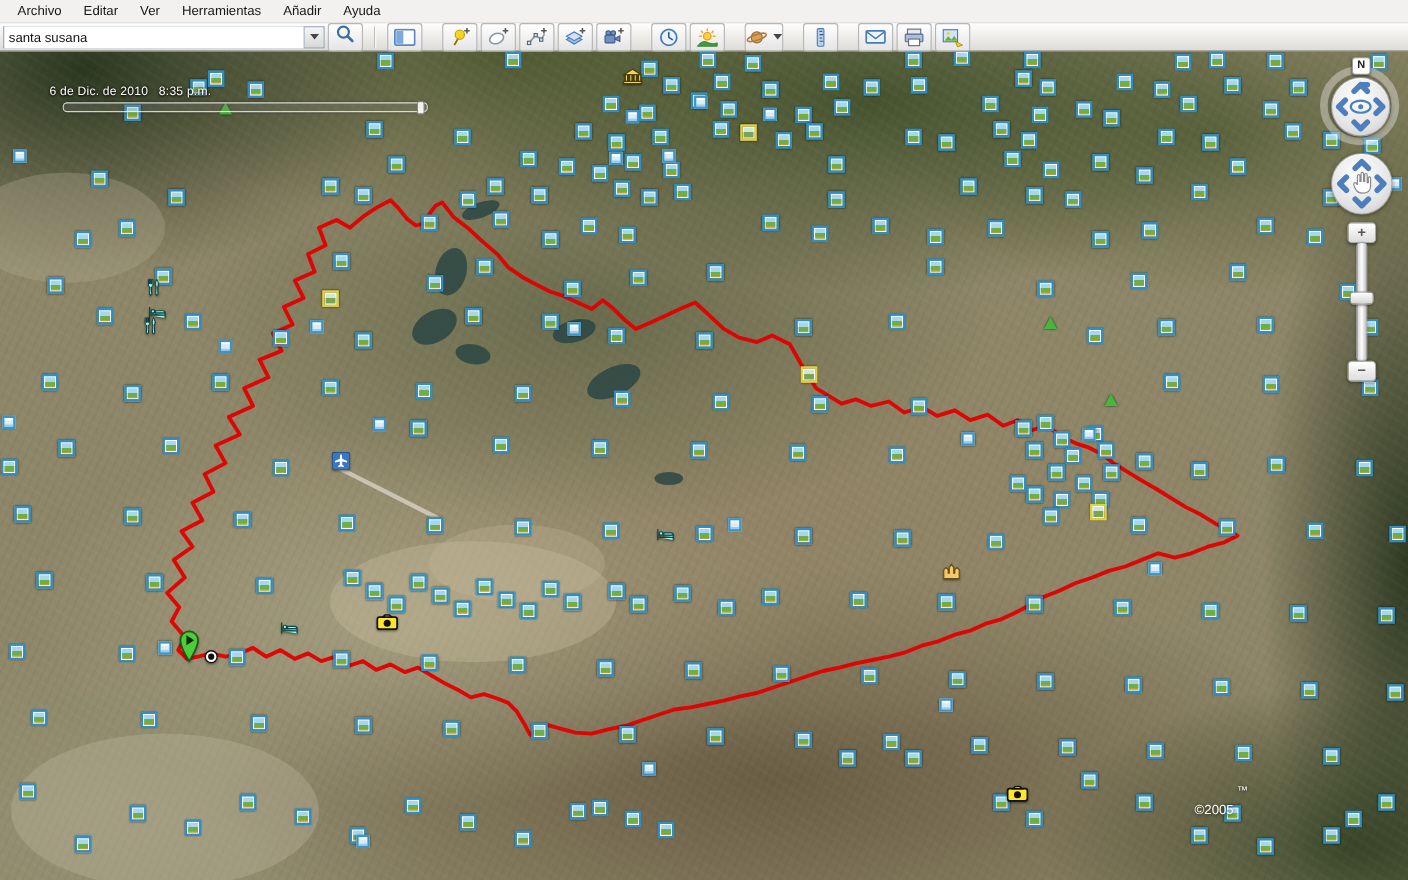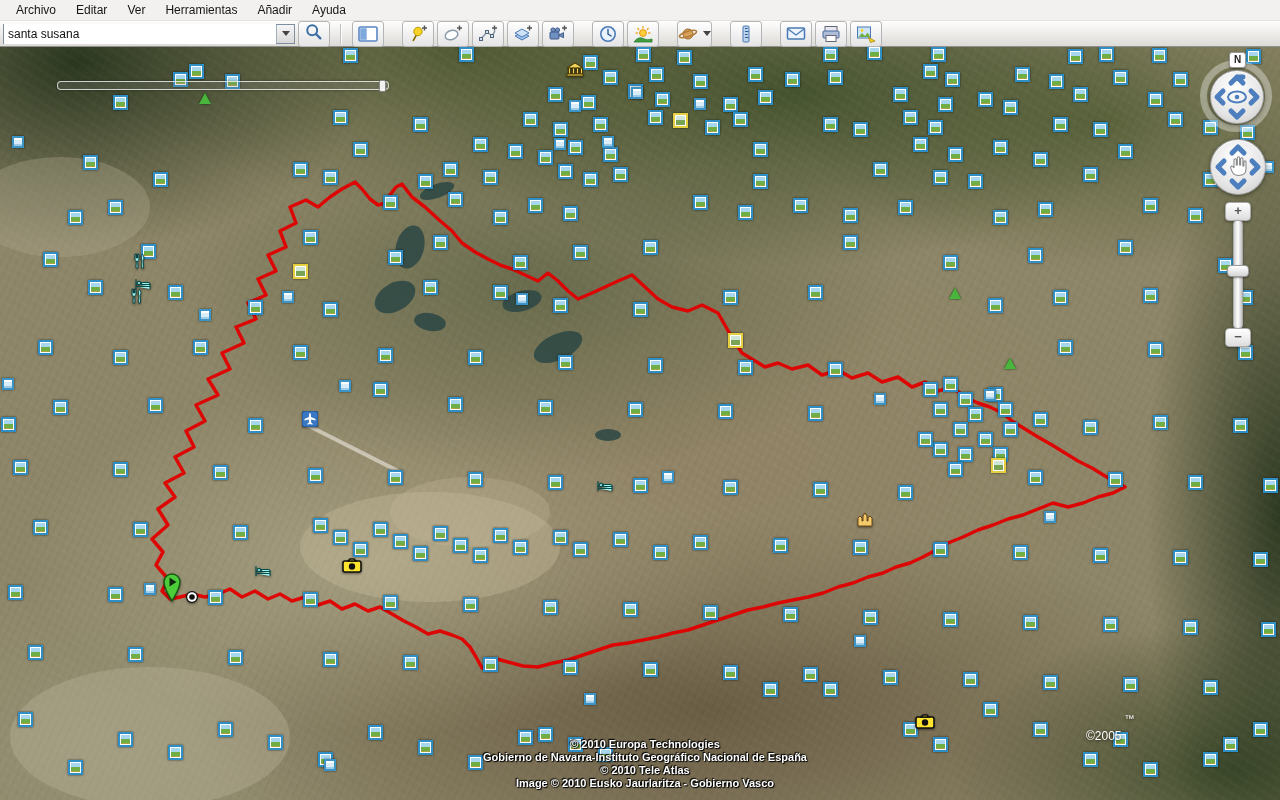--- a/index.html
+++ b/index.html
@@ -614,31 +614,29 @@
             <path d="M11 29C11 29 3 16 3 10a8 8 0 1 1 16 0c0 6-8 19-8 19z" fill="#4ccc39" stroke="#1a5a14" stroke-width="1.5"></path>
             <path d="M8.5 5.5l7 4.5-7 4.5z" fill="#102a10"></path>
           </svg></div>
         <div class="svgicon" style="left: 185px; top: 543px;"><svg width="14" height="14" viewBox="0 0 14 14">
             <circle cx="7" cy="7" r="6" fill="#111"></circle>
             <circle cx="7" cy="7" r="3.8" fill="none" stroke="#fff" stroke-width="2"></circle>
           </svg></div>
       </div>
 
     <div id="time-overlay">
+      <div id="time-text">
+        <span>6 de Dic. de 2010</span>&nbsp;&nbsp;
+        <span>8:35 p.m.</span>
+      </div>
       <div id="time-track">
         <div id="time-handle"></div>
       </div>
     </div>
 
-    <div id="attribution">
-      <div>© 2010 Europa Technologies</div>
-      <div>Gobierno de Navarra-Instituto Geográfico Nacional de España</div>
-      <div>© 2010 Tele Atlas</div>
-      <div>Image © 2010 Eusko Jaurlaritza - Gobierno Vasco</div>
-    </div>
 
     <div id="logo">
       <span id="logo-copy">©2005</span>
       <span id="logo-tm">™</span>
     </div>
 
     <div class="ring"></div>
     <div id="north-badge">N</div>
     <div class="joy" id="joy-look">
       <svg width="52" height="52" viewBox="0 0 52 52">

